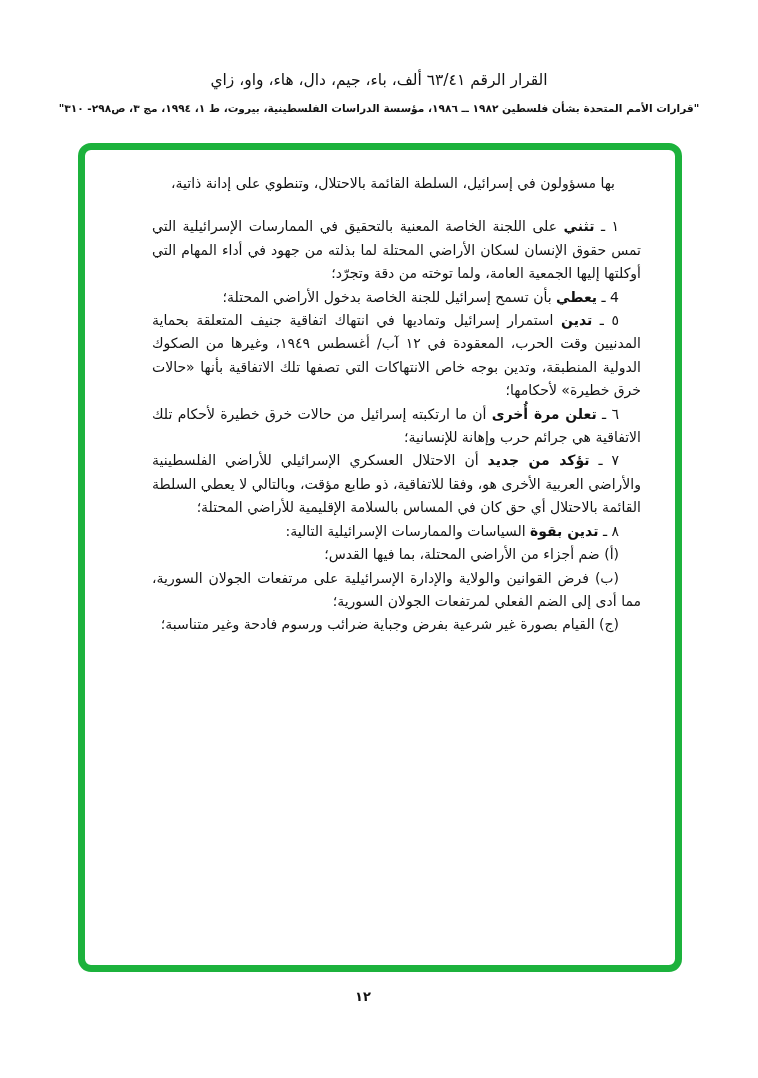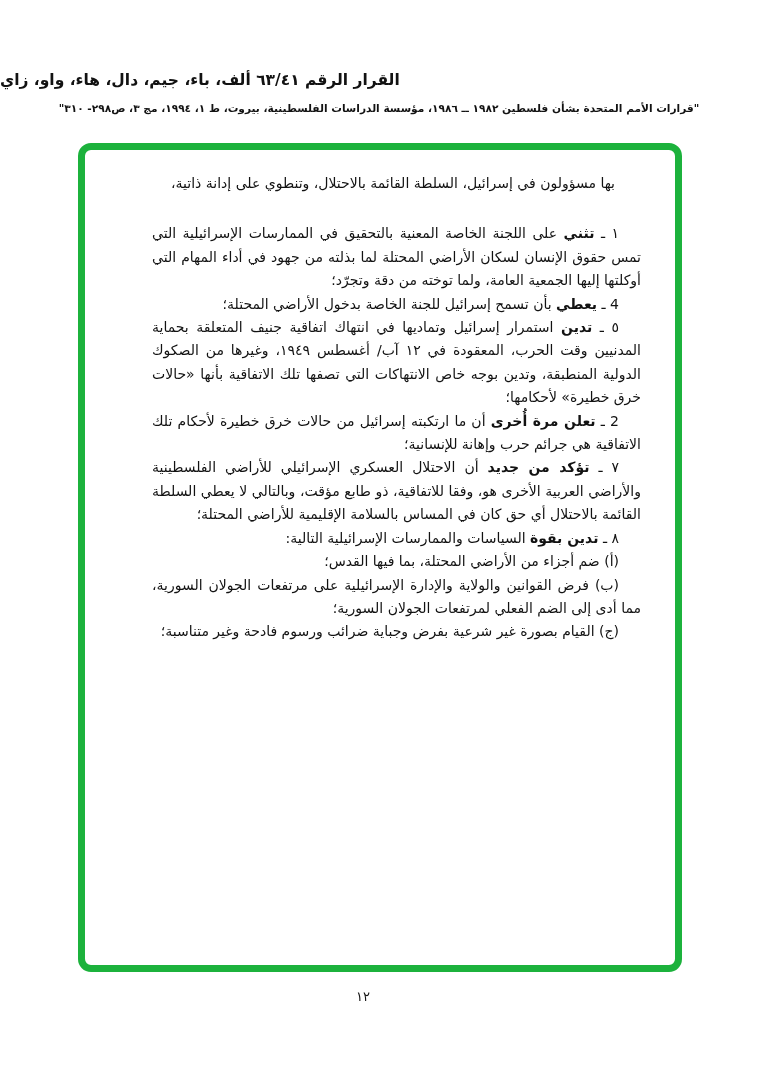--- a/index.html
+++ b/index.html
@@ -11,24 +11,24 @@
     color: #121212;
     font-family: "DejaVu Sans", sans-serif;
     overflow: hidden;
   }
   * { box-sizing: border-box; }
 
   .doc-title {
     position: absolute;
     top: 71px; left: 0;
     width: 100%;
-    text-align: left;
+    text-align: center;
     direction: rtl;
     font-size: 15.5px;
-    font-weight: bold;
+    font-weight: normal;
     letter-spacing: 0.2px;
     white-space: nowrap;
   }
   .doc-source {
     position: absolute;
     top: 102px; left: 0;
     width: 100%;
     text-align: center;
     direction: rtl;
     font-size: 10.6px;
@@ -48,30 +48,30 @@
     top: 172px;
     right: 117px;
     width: 489px;
     direction: rtl;
     text-align: justify;
     font-size: 14px;
     line-height: 23.4px;
   }
   .content p { margin: 0; text-indent: 22px; }
   .content p.first { text-indent: 26px; }
-  .content p.gap { margin-top: 27px; }
+  .content p.gap { margin-top: 20px; }
   .content .lead { font-weight: bold; }
   .content .num { font-weight: normal; }
   .page-num {
     position: absolute;
     top: 989px; left: 0;
     width: 726px;
     text-align: center;
     font-size: 13px;
-    font-weight: normal;
+    font-weight: bold;
     direction: rtl;
   }
 </style>
 </head>
 <body>
 
 <div class="doc-title">القرار الرقم ٦٣/٤١ ألف، باء، جيم، دال، هاء، واو، زاي</div>
 
 <div class="doc-source">"قرارات الأمم المتحدة بشأن فلسطين ١٩٨٢ ــ ١٩٨٦، مؤسسة الدراسات الفلسطينية، بيروت، ط ١، ١٩٩٤، مج ٣، ص٢٩٨- ٣١٠"</div>
 
@@ -81,21 +81,21 @@
   <p class="first"><span class="num"></span> <b class="lead"></b> <span>بها مسؤولون في إسرائيل، السلطة القائمة بالاحتلال، وتنطوي على إدانة ذاتية،</span></p>
 
   <p class="gap"><span class="num">١ ـ</span> <b class="lead">تثني</b> <span>على اللجنة الخاصة المعنية بالتحقيق في الممارسات الإسرائيلية التي تمس حقوق الإنسان لسكان الأراضي المحتلة لما بذلته من جهود في أداء المهام التي أوكلتها إليها الجمعية العامة، ولما توخته من دقة وتجرّد؛</span></p>
 
 
   <p><span class="num">4 ـ</span> <b class="lead">يعطي</b> <span>بأن تسمح إسرائيل للجنة الخاصة بدخول الأراضي المحتلة؛</span></p>
 
 
   <p><span class="num">٥ ـ</span> <b class="lead">تدين</b> <span>استمرار إسرائيل وتماديها في انتهاك اتفاقية جنيف المتعلقة بحماية المدنيين وقت الحرب، المعقودة في ١٢ آب/ أغسطس ١٩٤٩، وغيرها من الصكوك الدولية المنطبقة، وتدين بوجه خاص الانتهاكات التي تصفها تلك الاتفاقية بأنها «حالات خرق خطيرة» لأحكامها؛</span></p>
 
-  <p><span class="num">2 ـ</span> <b class="lead">تعلن مرة أُخرى</b> <span>أن ما ارتكبته إسرائيل من حالات خرق خطيرة لأحكام تلك الاتفاقية هي جرائم حرب وإهانة للإنسانية؛</span></p>
+  <p><span class="num">٦ ـ</span> <b class="lead">تعلن مرة أُخرى</b> <span>أن ما ارتكبته إسرائيل من حالات خرق خطيرة لأحكام تلك الاتفاقية هي جرائم حرب وإهانة للإنسانية؛</span></p>
 
   <p><span class="num">٧ ـ</span> <b class="lead">تؤكد من جديد</b> <span>أن الاحتلال العسكري الإسرائيلي للأراضي الفلسطينية والأراضي العربية الأخرى هو، وفقا للاتفاقية، ذو طابع مؤقت، وبالتالي لا يعطي السلطة القائمة بالاحتلال أي حق كان في المساس بالسلامة الإقليمية للأراضي المحتلة؛</span></p>
 
   <p><span class="num">٨ ـ</span> <b class="lead">تدين بقوة</b> <span>السياسات والممارسات الإسرائيلية التالية:</span></p>
 
   <p><span class="num">(أ)</span> <span>ضم أجزاء من الأراضي المحتلة، بما فيها القدس؛</span></p>
 
   <p><span class="num">(ب)</span> <span>فرض القوانين والولاية والإدارة الإسرائيلية على مرتفعات الجولان السورية، مما أدى إلى الضم الفعلي لمرتفعات الجولان السورية؛</span></p>
 
   <p><span class="num">(ج)</span> <span>القيام بصورة غير شرعية بفرض وجباية ضرائب ورسوم فادحة وغير متناسبة؛</span></p>

